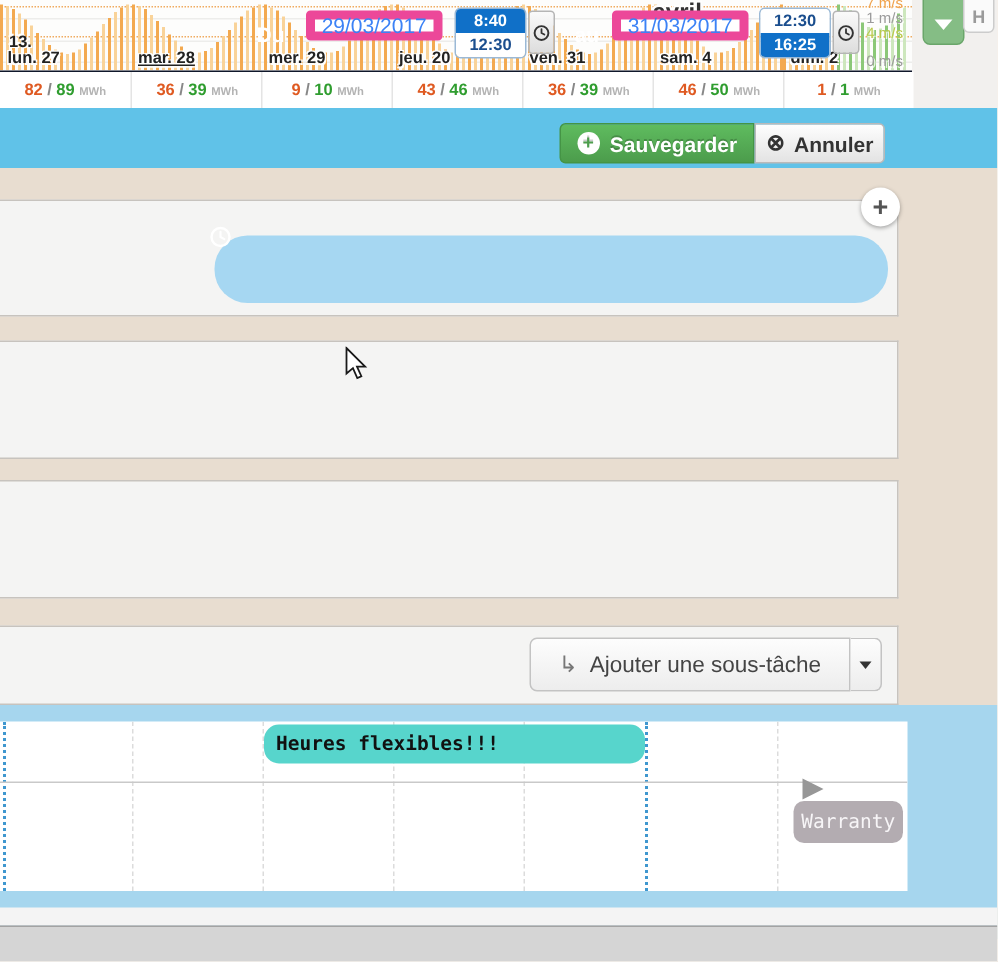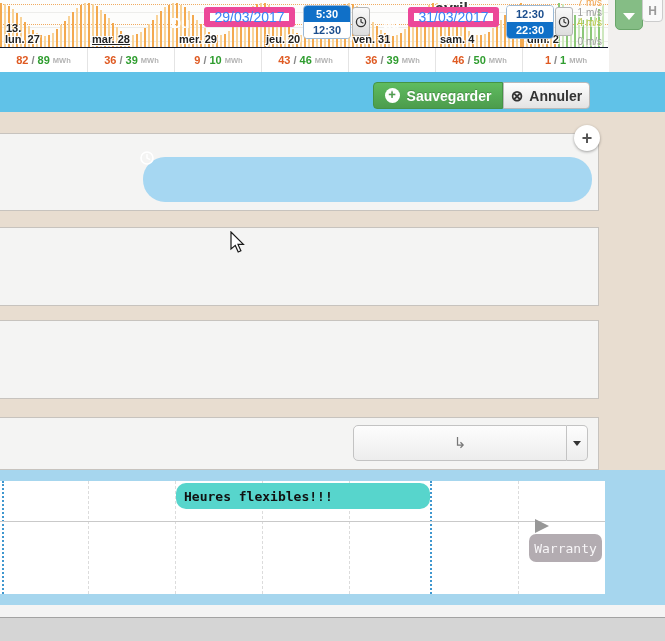--- a/index.html
+++ b/index.html
@@ -351,45 +351,46 @@
   <div class="plus-btn">+</div>
 
   <div class="date-pill"></div>
   <svg class="mini-clock" viewBox="0 0 16 16">
     <circle cx="8" cy="8" r="6" fill="none" stroke="#fff" stroke-width="1.6"></circle>
     <path d="M8 4.5 V8 L10.6 9.4" fill="none" stroke="#fff" stroke-width="1.4" stroke-linecap="round"></path>
   </svg>
   <div class="pill-label" style="left:171px;">Du</div>
   <div class="date-input" style="left:204px;">29/03/2017</div>
   <div class="time-stack" style="left:303px;">
-    <div class="time-cell time-on">5:30</div>
+    <div class="time-cell time-on">8:40</div>
     <div class="time-cell time-off">12:30</div>
   </div>
   <div class="clock-btn" style="left:352px;">
     <svg width="12" height="12" viewBox="0 0 12 12">
       <circle cx="6" cy="6" r="4.6" fill="none" stroke="#333" stroke-width="1.3"></circle>
       <path d="M6 3.4 V6 L7.9 7" fill="none" stroke="#333" stroke-width="1.2" stroke-linecap="round"></path>
     </svg>
   </div>
   <div class="pill-label" style="left:383px;">au</div>
   <div class="date-input" style="left:408px;">31/03/2017</div>
   <div class="time-stack" style="left:506px;">
     <div class="time-cell time-off">12:30</div>
-    <div class="time-cell time-on">22:30</div>
+    <div class="time-cell time-on">16:25</div>
   </div>
   <div class="clock-btn" style="left:555px;">
     <svg width="12" height="12" viewBox="0 0 12 12">
       <circle cx="6" cy="6" r="4.6" fill="none" stroke="#333" stroke-width="1.3"></circle>
       <path d="M6 3.4 V6 L7.9 7" fill="none" stroke="#333" stroke-width="1.2" stroke-linecap="round"></path>
     </svg>
   </div>
 
   <div class="subtask-group">
     <div class="subtask-main">
       <span class="subtask-ico">↳</span>
+      <span>Ajouter une sous-tâche</span>
     </div>
     <div class="subtask-caret">
       <div class="caret-down"></div>
     </div>
   </div>
 
   <div class="gantt">
     <div class="gantt-grid">
       <div class="vline" style="left:88px"></div>
       <div class="vline" style="left:175px"></div>

